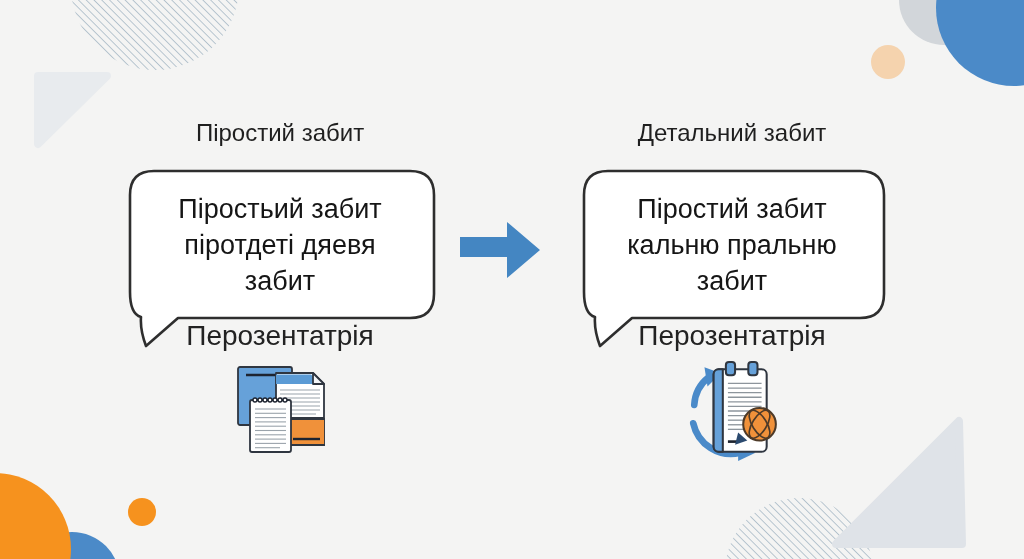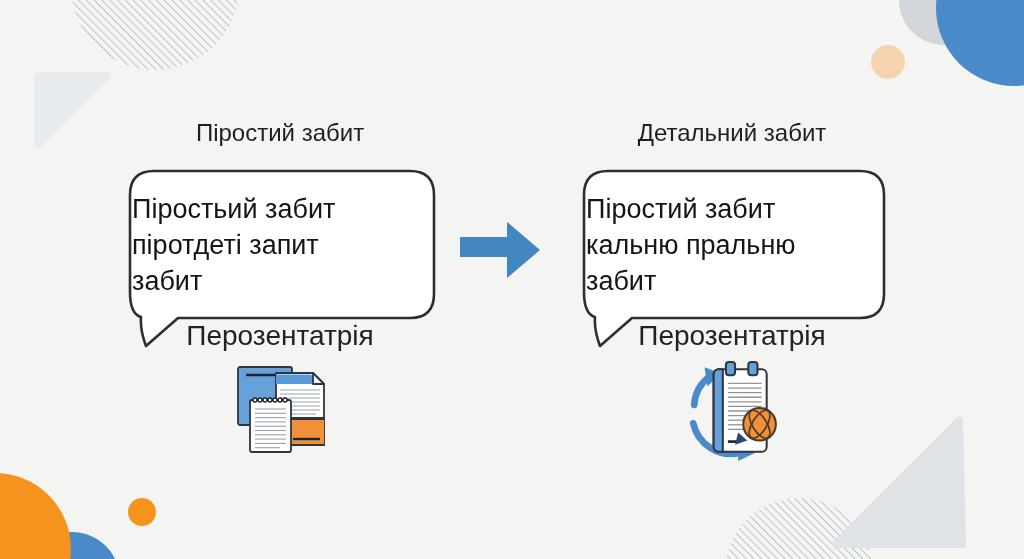--- a/index.html
+++ b/index.html
@@ -9,21 +9,21 @@
     font-family:"Liberation Sans","DejaVu Sans",sans-serif;
     color:#1c1c1c;
   }
   .deco{position:absolute;left:0;top:0;pointer-events:none;}
   .col-title{
     position:absolute;top:118px;height:30px;
     font-size:24px;line-height:30px;text-align:center;color:#1f1f1f;
   }
   .bubble-svg{position:absolute;}
   .bubble-text{
-    position:absolute;display:flex;flex-direction:column;justify-content:center;align-items:flex-start;
+    position:absolute;display:flex;flex-direction:column;justify-content:center;align-items:center;
     font-size:27px;line-height:36px;text-align:center;color:#151515;
   }
   .caption{
     position:absolute;top:322px;height:28px;
     font-size:28px;line-height:28px;text-align:center;color:#222;
   }
   .icon-box{position:absolute;}
 </style>
 </head>
 <body>
@@ -48,21 +48,21 @@
     <circle cx="142" cy="512" r="14" fill="#f6921e"></circle>
   </svg>
 
   <div class="col-title" style="left:128px;width:304px;">Піростий забит</div>
 
   <svg class="bubble-svg" style="left:126px;top:168px;" width="312" height="184" viewBox="0 0 312 184">
     <path d="M 28 3 H 284 Q 308 3 308 27 V 126 Q 308 150 284 150 H 52 L 20 178 Q 14 162 15 149 Q 4 146 4 124 V 27 Q 4 3 28 3 Z" fill="#ffffff" stroke="#2e2e2e" stroke-width="2.6" stroke-linejoin="round"></path>
   </svg>
   <div class="bubble-text" style="left:132px;top:176px;width:296px;height:138px;">
     <span>Піростьий забит</span>
-    <span>піротдеті запит</span>
+    <span>піротдеті дяевя</span>
     <span>забит</span>
   </div>
 
   <div class="caption" style="left:128px;width:304px;">Перозентатрія</div>
 
   <div class="icon-box" style="left:230px;top:364px;">
     <svg width="95" height="95" viewBox="0 0 95 95">
       <g stroke="#2f3640" stroke-width="1.8" stroke-linejoin="round">
         <rect x="8" y="3" width="54" height="58" rx="2" fill="#66a1d9"></rect>
         <line x1="16" y1="11" x2="52" y2="11" stroke="#1e2430" stroke-width="2.4"></line>

